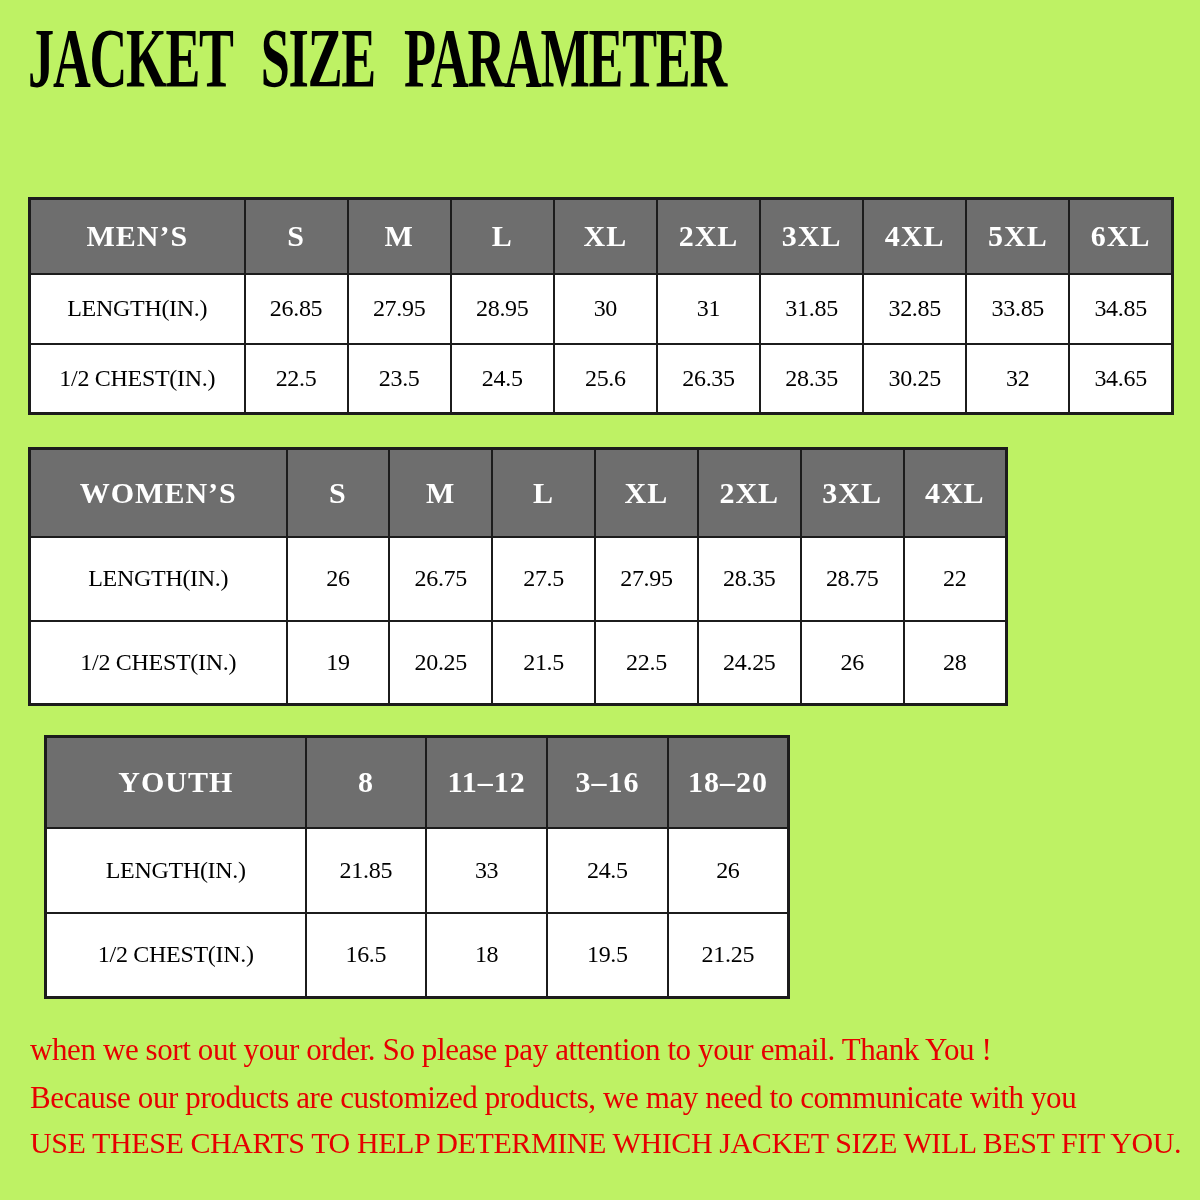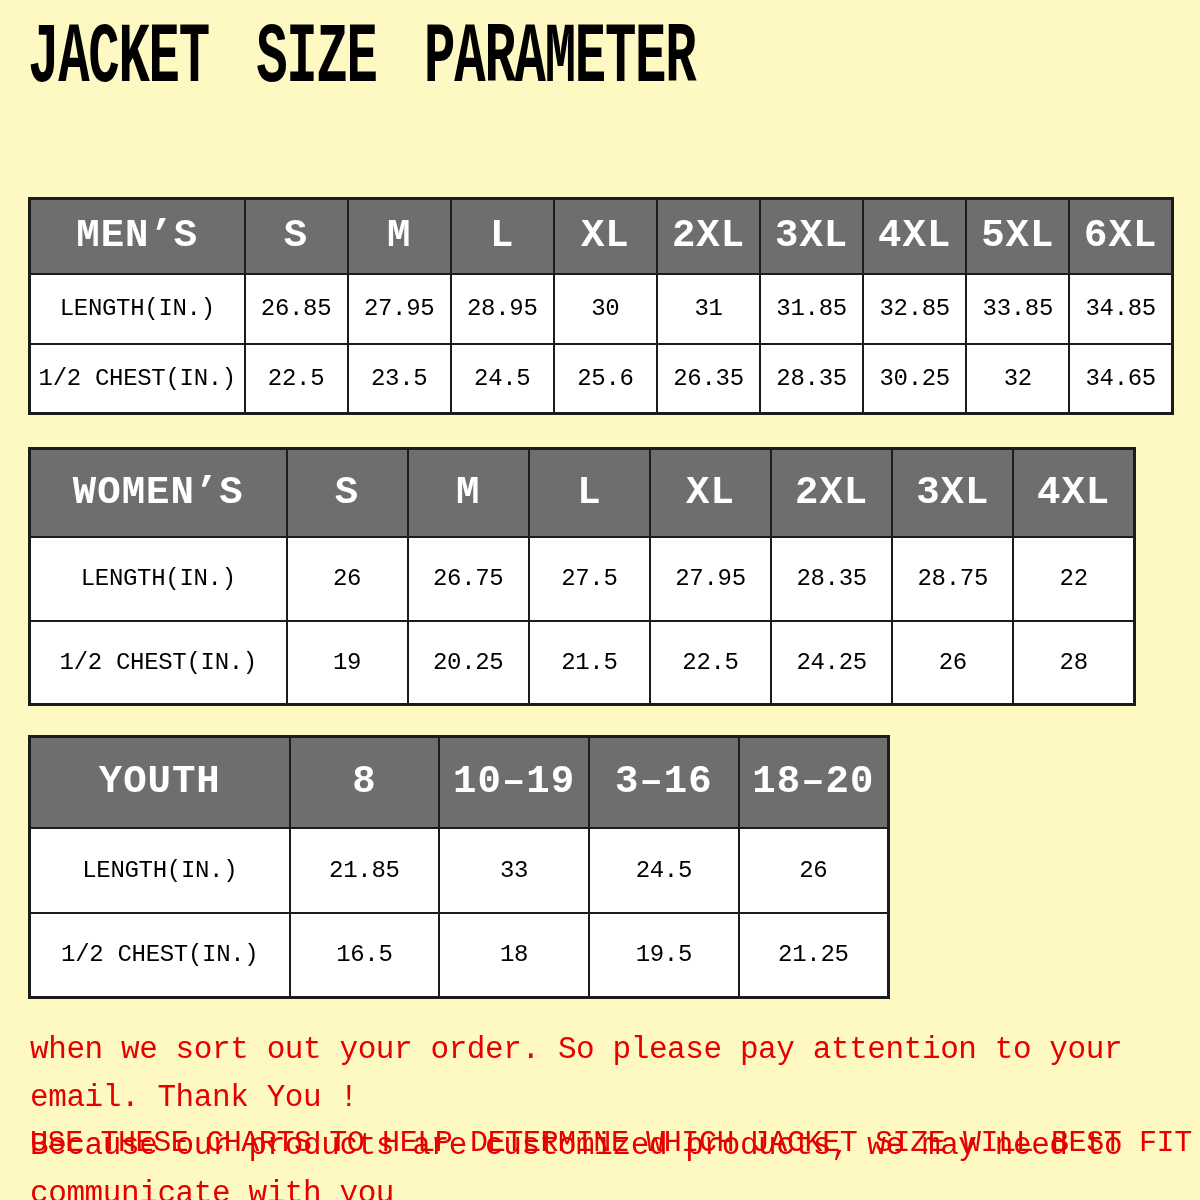--- a/index.html
+++ b/index.html
@@ -1,22 +1,22 @@
 <!DOCTYPE html>
 <html><head>
 <meta charset="utf-8">
 <style>
   * { box-sizing: border-box; }
   html, body { margin: 0; padding: 0; background: #ffffff; }
   .canvas {
     position: relative;
     width: 1200px;
     height: 1200px;
-    background: #fef9c3;
-    font-family: Liberation Mono, monospace;
+    background: #bef264;
+    font-family: Liberation Serif, serif;
     overflow: hidden;
   }
   .title {
     position: absolute;
     left: 28px;
     top: 16px;
     font-size: 85px;
     font-weight: 700;
     color: #000000;
     line-height: 1.0;
@@ -46,39 +46,39 @@
   table.size-table th, table.size-table td {
     border: 2px solid #1c1c1c;
     text-align: center;
     vertical-align: middle;
     padding: 0;
     overflow: hidden;
   }
   table.size-table tr.head th {
     background: #6e6e6e;
     color: #ffffff;
-    font-size: 39px;
+    font-size: 30px;
     font-weight: 700;
     letter-spacing: 1px;
   }
   table.size-table td {
     color: #000000;
     font-size: 24px;
     font-weight: 400;
     letter-spacing: -0.3px;
   }
   table.men   { left: 28px; top: 197px; width: 1146px; }
   table.men   tr.head { height: 75px; }
   table.men   tr.data { height: 70px; }
 
-  table.women { left: 28px; top: 447px; width: 1108px; }
+  table.women { left: 28px; top: 447px; width: 980px; }
   table.women tr.head { height: 88px; }
   table.women tr.data { height: 84px; }
 
-  table.youth { left: 28px; top: 735px; width: 862px; }
+  table.youth { left: 44px; top: 735px; width: 746px; }
   table.youth tr.head { height: 91px; }
   table.youth tr.data { height: 85px; }
 
   .footer-para {
     position: absolute;
     left: 30px;
     top: 1026px;
     color: #e60000;
     font-size: 31px;
     line-height: 48px;
@@ -207,21 +207,21 @@
       <col style="width:260px">
       <col>
         <col>
         <col>
         <col>
     </colgroup>
     <tbody>
         <tr class="head">
       <th>YOUTH</th>
       <th>8</th>
-      <th>10–19</th>
+      <th>11–12</th>
       <th>3–16</th>
       <th>18–20</th>
     </tr>
     <tr class="data">
       <td>LENGTH(IN.)</td>
       <td>21.85</td>
       <td>33</td>
       <td>24.5</td>
       <td>26</td>
     </tr>

